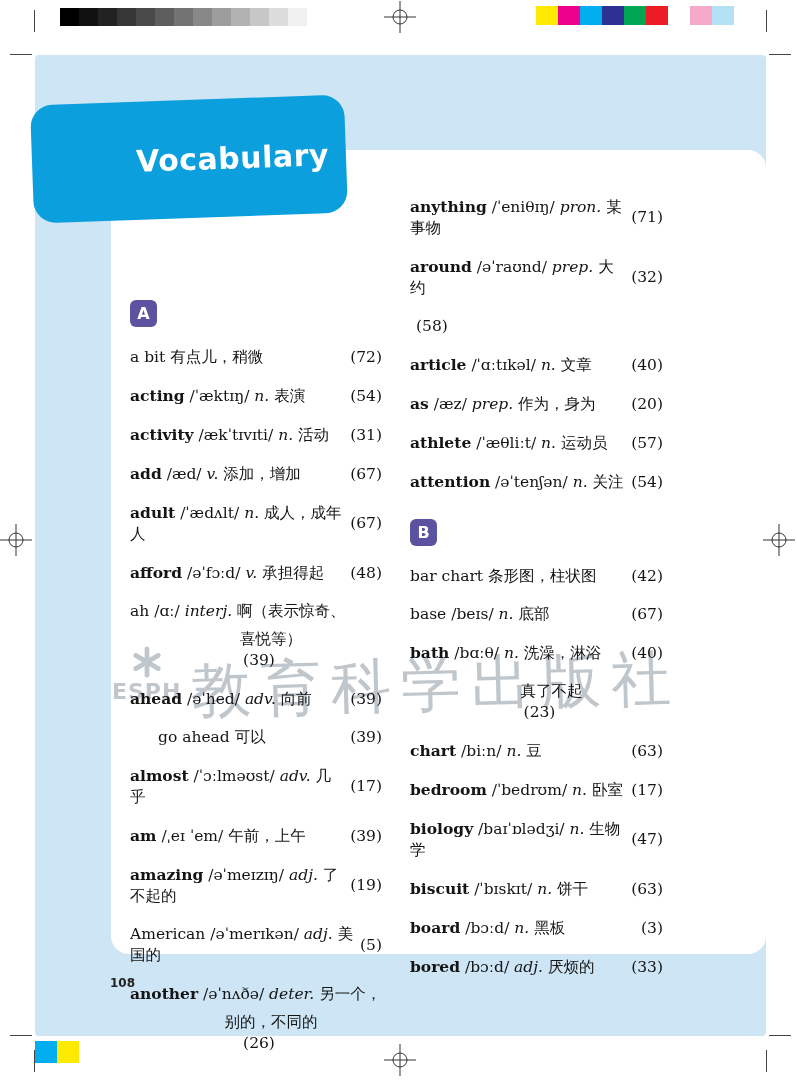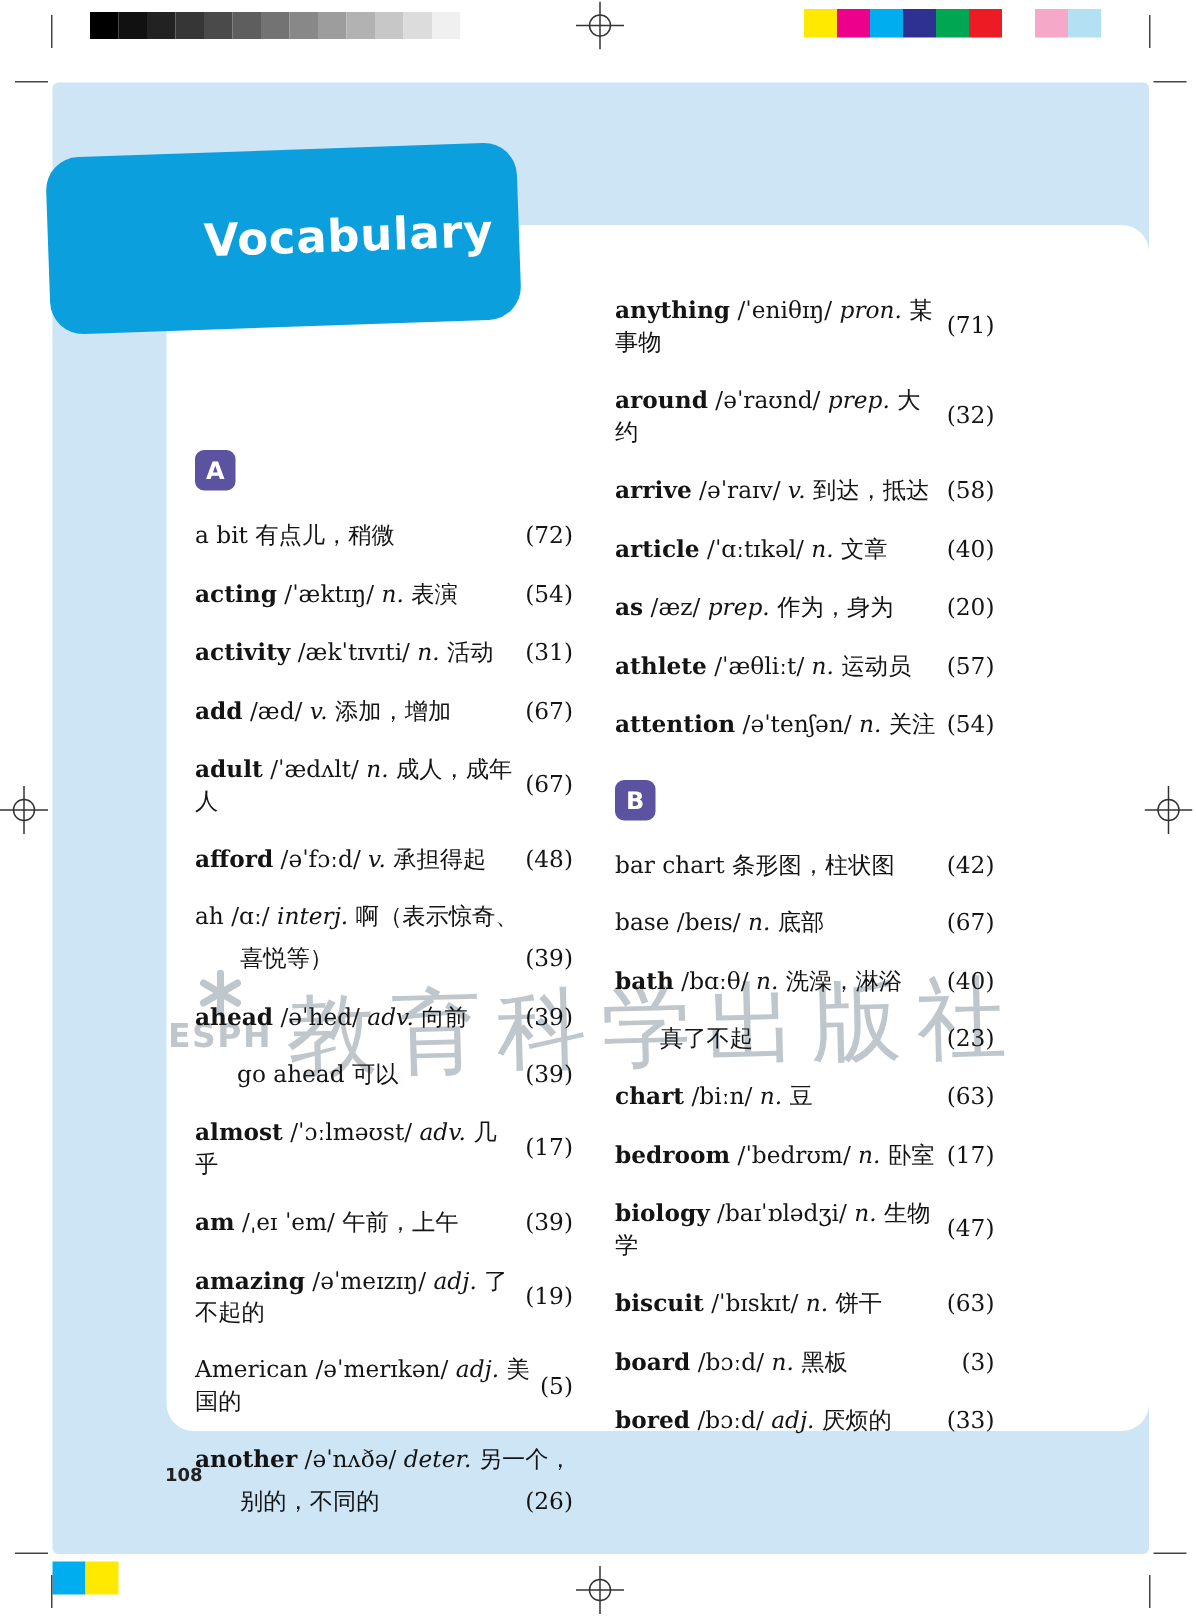--- a/index.html
+++ b/index.html
@@ -53,21 +53,21 @@
   .badge {
     width: 27px; height: 27px; border-radius: 6px; background: #5b52a0;
     color: #fff; display: flex; align-items: center; justify-content: center;
     font-family: "DejaVu Sans", "Liberation Sans", sans-serif;
     font-weight: bold; font-size: 16px; margin-bottom: 20px;
   }
   .badge-mid { margin-top: 26px; }
 
   .entry { margin-bottom: 17px; }
   .eline { display: flex; justify-content: space-between; align-items: center; line-height: 21px; }
-  .eline2 { margin-top: 7px; }
+  .eline2 { margin-top: 7px; flex-direction: column; }
   .eline.indent .etext { padding-left: 28px; }
   .econt { padding-left: 30px; display: inline-block; }
   .ehead-bold { font-weight: bold; }
   .epos { font-style: italic; }
   .enum { flex-shrink: 0; margin-left: 6px; }
 
   
   .watermark {
     position: absolute; left: 112px; top: 645px; z-index: 1;
     display: flex; align-items: flex-start; opacity: .55; color: #8b98a4;
@@ -283,21 +283,20 @@
         </div>
       </div>
       <div class="entry">
         <div class="eline">
           <span class="etext"><span class="ehead ehead-bold">around</span><span class="ephon"> /əˈraʊnd/</span><span class="epos"> prep.</span><span class="ezh"> 大约</span></span>
           <span class="enum">(32)</span>
         </div>
       </div>
       <div class="entry">
         <div class="eline">
-          <span class="etext"><span class="ehead ehead-bold">arrive</span><span class="ephon"> /əˈraɪv/</span><span class="epos"> v.</span><span class="ezh"> 到达，抵达</span></span>
           <span class="enum">(58)</span>
         </div>
       </div>
       <div class="entry">
         <div class="eline">
           <span class="etext"><span class="ehead ehead-bold">article</span><span class="ephon"> /ˈɑːtɪkəl/</span><span class="epos"> n.</span><span class="ezh"> 文章</span></span>
           <span class="enum">(40)</span>
         </div>
       </div>
       <div class="entry">

